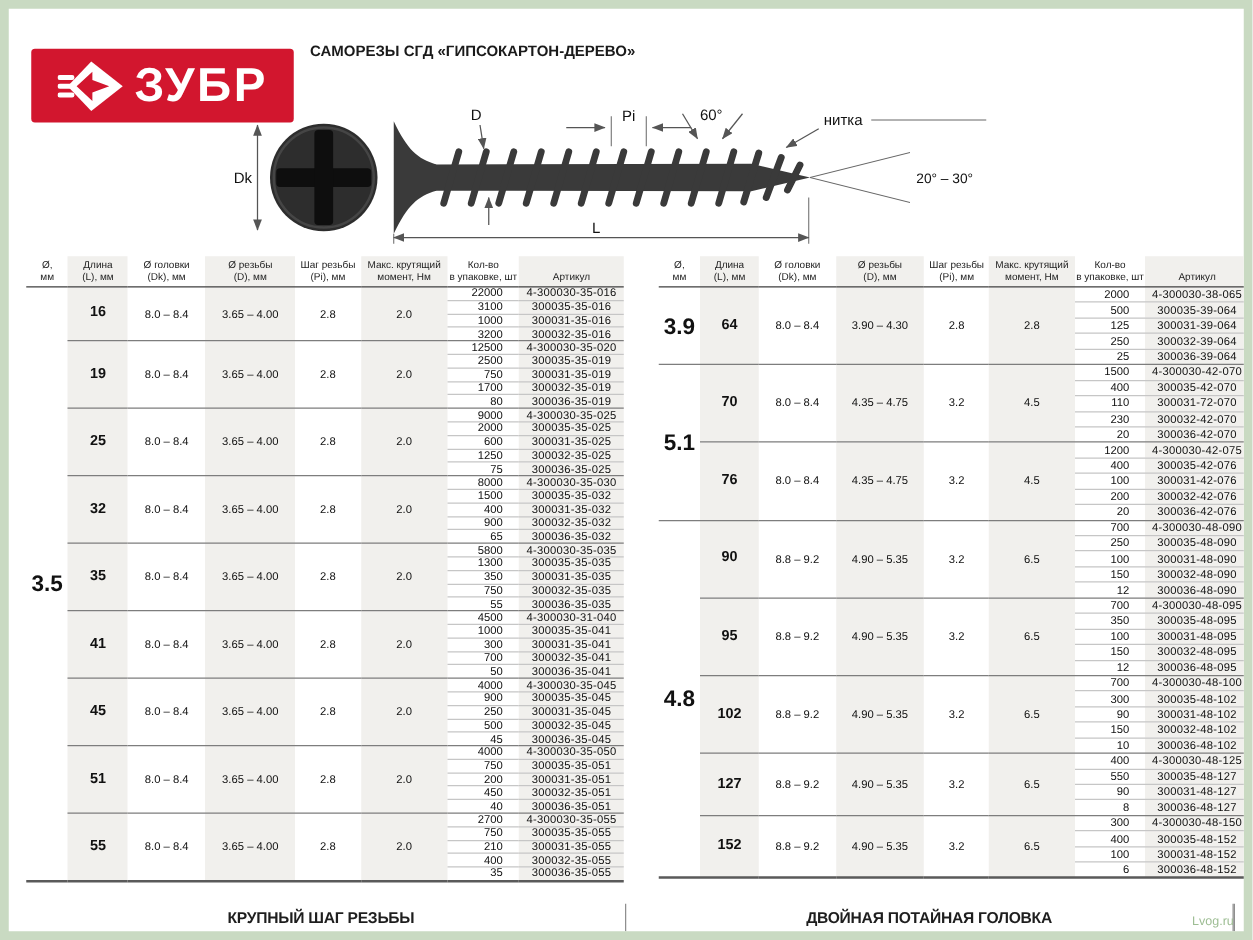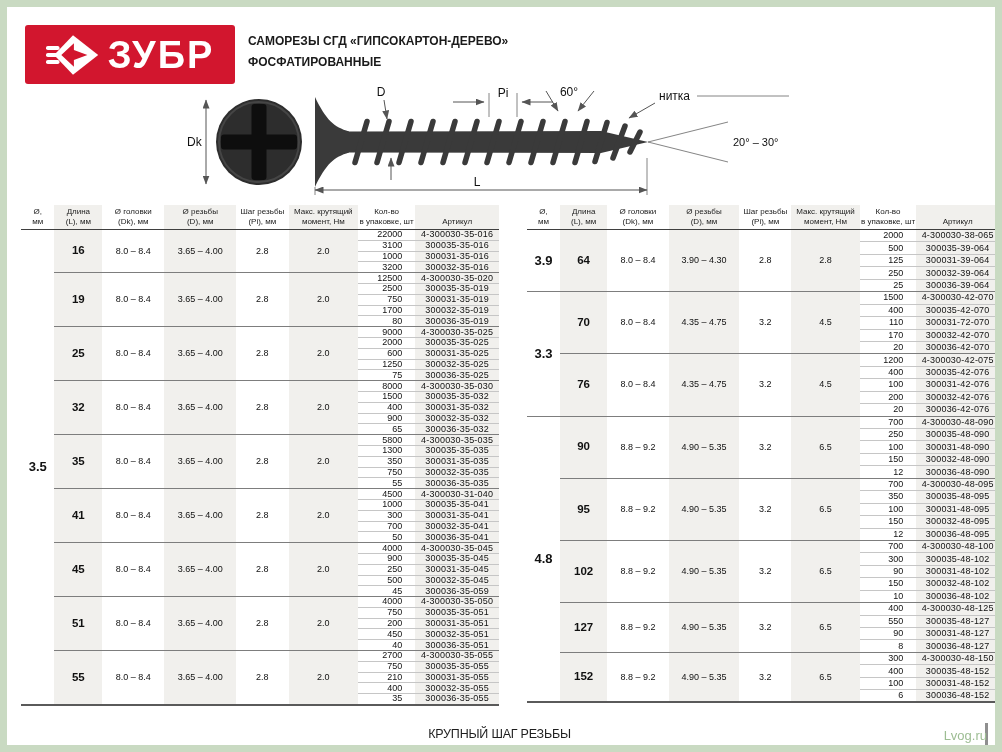--- a/index.html
+++ b/index.html
@@ -3,21 +3,21 @@
 <meta charset="utf-8">
 <style>
   html,body{margin:0;padding:0;background:#e8e8e8;}
   .page{
     position:relative;width:1002px;height:752px;box-sizing:border-box;
     background:#ffffff;border:7px solid #c9dac2;overflow:hidden;
     font-family:"Liberation Sans","DejaVu Sans",sans-serif;color:#111;
   }
   
   .logo{
-    position:absolute;left:18px;top:18px;width:210px;height:59px;
+    position:absolute;left:18px;top:32px;width:210px;height:59px;
     background:#d2162e;border-radius:3px;display:flex;align-items:center;
     justify-content:center;gap:8px;
   }
   .logo-text{color:#fff;font-weight:700;font-size:38px;letter-spacing:2px;line-height:1;}
   
   .title{position:absolute;left:241px;top:24px;font-weight:700;font-size:12px;line-height:21px;color:#1a1a1a;}
   
   .diagram{position:absolute;left:178px;top:76px;width:612px;height:118px;}
   .dim{stroke:#555;stroke-width:1;fill:none;}
   .thin{stroke:#666;stroke-width:0.8;}
@@ -35,53 +35,52 @@
   .spec col:nth-child(5){width:11%}
   .spec col:nth-child(6){width:14.5%}
   .spec col:nth-child(7){width:12%}
   .spec col:nth-child(8){width:17.5%}
   .spec col.shade{background:#f1f0ed;}
   .spec thead th{vertical-align:bottom;padding:2px 0 3px;border-bottom:1px solid #3f3f3f;font-weight:400;color:#222;}
   .spec thead th div{font-size:8px;line-height:9.5px;text-align:center;white-space:nowrap;}
   .spec td{padding:0 2px;font-size:9px;line-height:1;text-align:center;vertical-align:middle;color:#111;white-space:nowrap;}
   .tbl-left tbody tr{height:10.8px;}
   .tbl-right tbody tr{height:12.45px;}
-  .spec td.dia{font-size:13px;font-weight:700;}
+  .spec td.dia{font-size:18px;font-weight:700;}
   .spec td.len{font-size:11.5px;font-weight:700;}
   .spec td.qty{text-align:right;padding-right:13px;}
   .spec td.art{text-align:center;letter-spacing:0.2px;}
   .spec td.grp-top{border-top:1px solid #7d7d7d;}
   .spec td.pack-sep{border-top:1px solid #c6c6c6;}
   
   .features{position:absolute;left:7px;right:7px;top:712px;height:30px;display:flex;align-items:stretch;}
   .feat{flex:1;display:flex;align-items:center;justify-content:center;
-        font-weight:400;font-size:12.5px;letter-spacing:-0.2px;color:#1e1e1e;white-space:nowrap;}
+        font-weight:700;font-size:12.5px;letter-spacing:-0.2px;color:#1e1e1e;white-space:nowrap;}
   .vdiv{width:1px;background:#8f8f8f;align-self:center;height:22px;}
   
-  .watermark{position:absolute;right:8px;bottom:2px;color:#9dbd93;font-size:13px;}
+  .watermark{position:absolute;right:8px;bottom:2px;color:#9dbd93;font-size:10px;}
 </style>
 </head>
 <body>
 
 <div class="page">
 
   <div class="logo">
     <svg width="54" height="46" viewBox="0 0 60 48">
       <rect x="0" y="14" width="15" height="4.5" rx="2" fill="#fff"></rect>
       <rect x="0" y="21.8" width="19" height="4.5" rx="2" fill="#fff"></rect>
       <rect x="0" y="29.5" width="15" height="4.5" rx="2" fill="#fff"></rect>
       <polygon points="30,2 58,24 30,46 9,24" fill="#fff"></polygon>
       <polygon points="17,24 31,11 31,18.5 46,24 31,29.5 31,37" fill="#d2162e"></polygon>
     </svg>
     <span class="logo-text">ЗУБР</span>
   </div>
 
   <div class="title">
     <div>САМОРЕЗЫ СГД «ГИПСОКАРТОН-ДЕРЕВО»</div>
-    <div>ФОСФАТИРОВАННЫЕ</div>
   </div>
 
   <svg class="diagram" viewBox="0 0 612 118">
     <defs>
       <marker id="arr" markerWidth="9.5" markerHeight="7" refX="8.5" refY="3.5" orient="auto-start-reverse">
         <path d="M0,0 L9,3.5 L0,7 z" fill="#555"></path>
       </marker>
     </defs>
 
     <line x1="21" y1="17" x2="21" y2="101" class="dim" marker-start="url(#arr)" marker-end="url(#arr)"></line>
@@ -354,21 +353,21 @@
           <tr>
             <td class="qty pack-sep">250</td>
             <td class="art pack-sep">300031-35-045</td>
           </tr>
           <tr>
             <td class="qty pack-sep">500</td>
             <td class="art pack-sep">300032-35-045</td>
           </tr>
           <tr>
             <td class="qty pack-sep">45</td>
-            <td class="art pack-sep">300036-35-059</td>
+            <td class="art pack-sep">300036-35-045</td>
           </tr>
           <tr>
             <td class="len grp-top" rowspan="5">51</td>
             <td class="val grp-top" rowspan="5">8.0 – 8.4</td>
             <td class="val grp-top" rowspan="5">3.65 – 4.00</td>
             <td class="val grp-top" rowspan="5">2.8</td>
             <td class="val grp-top" rowspan="5">2.0</td>
             <td class="qty grp-top">4000</td>
             <td class="art grp-top">4-300030-35-050</td>
           </tr>
@@ -485,39 +484,39 @@
           </tr>
           <tr>
             <td class="qty pack-sep">250</td>
             <td class="art pack-sep">300032-39-064</td>
           </tr>
           <tr>
             <td class="qty pack-sep">25</td>
             <td class="art pack-sep">300036-39-064</td>
           </tr>
           <tr>
-            <td class="dia grp-top" rowspan="10">3.3</td>
+            <td class="dia grp-top" rowspan="10">5.1</td>
             <td class="len grp-top" rowspan="5">70</td>
             <td class="val grp-top" rowspan="5">8.0 – 8.4</td>
             <td class="val grp-top" rowspan="5">4.35 – 4.75</td>
             <td class="val grp-top" rowspan="5">3.2</td>
             <td class="val grp-top" rowspan="5">4.5</td>
             <td class="qty grp-top">1500</td>
             <td class="art grp-top">4-300030-42-070</td>
           </tr>
           <tr>
             <td class="qty pack-sep">400</td>
             <td class="art pack-sep">300035-42-070</td>
           </tr>
           <tr>
             <td class="qty pack-sep">110</td>
             <td class="art pack-sep">300031-72-070</td>
           </tr>
           <tr>
-            <td class="qty pack-sep">170</td>
+            <td class="qty pack-sep">230</td>
             <td class="art pack-sep">300032-42-070</td>
           </tr>
           <tr>
             <td class="qty pack-sep">20</td>
             <td class="art pack-sep">300036-42-070</td>
           </tr>
           <tr>
             <td class="len grp-top" rowspan="5">76</td>
             <td class="val grp-top" rowspan="5">8.0 – 8.4</td>
             <td class="val grp-top" rowspan="5">4.35 – 4.75</td>
@@ -662,18 +661,21 @@
           </tr>
         </tbody>
       </table>
     </div>
 
   <div class="features">
     <div class="feat">
         <span>КРУПНЫЙ ШАГ РЕЗЬБЫ</span>
       </div>
     <div class="vdiv"></div>
+    <div class="feat">
+        <span>ДВОЙНАЯ ПОТАЙНАЯ ГОЛОВКА</span>
+      </div>
     <div class="vdiv"></div>
     <div class="vdiv"></div>
   </div>
 
   <div class="watermark">Lvog.ru</div>
 </div>
 
 </body></html>

